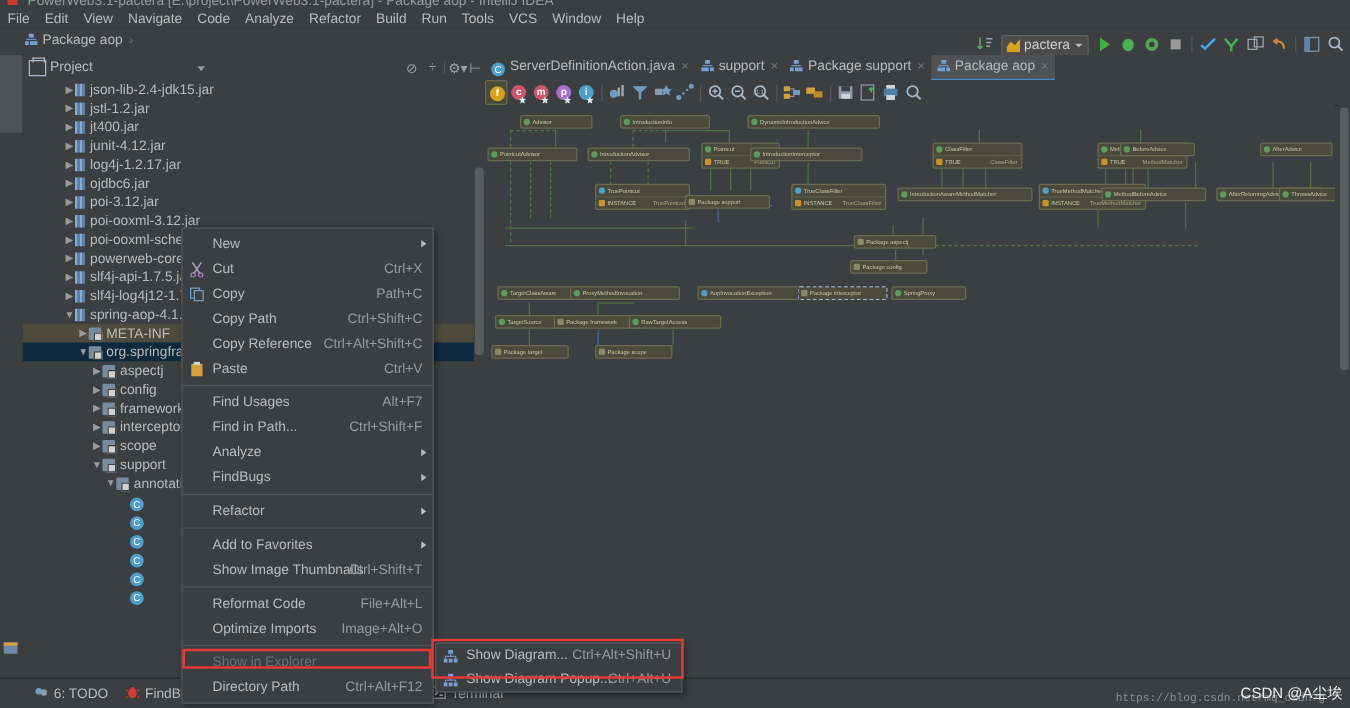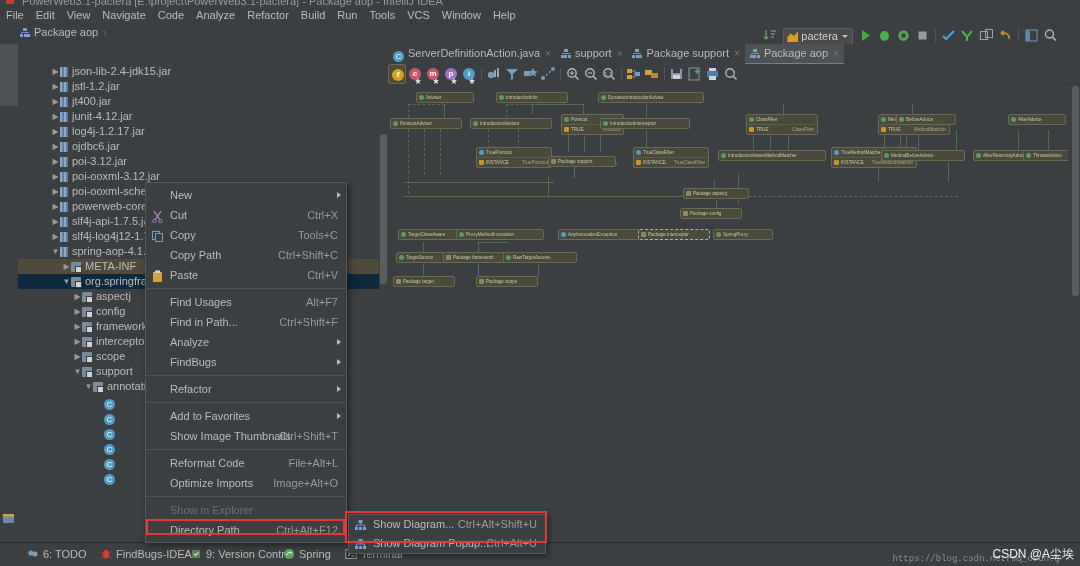--- a/index.html
+++ b/index.html
@@ -25,21 +25,21 @@
   #navbar .crumb .sep{color:#6a6a6a;margin-left:5px;}
   .dgicon{display:inline-block;width:10px;height:9px;position:relative;vertical-align:-1px;margin-right:4px;}
   .dgicon i{position:absolute;background:#7a9fd4;display:block;}
   .dgicon i.t{left:3px;top:0;width:4px;height:3px;}
   .dgicon i.l{left:0;top:6px;width:3px;height:3px;}
   .dgicon i.m{left:3.5px;top:6px;width:3px;height:3px;}
   .dgicon i.r{left:7px;top:6px;width:3px;height:3px;}
   .dgicon i.bar{left:1px;top:4px;width:8px;height:1px;background:#6f8fbd;}
 
   
-  #runbar{right:20px;top:26px;height:19px;}
+  #runbar{right:2px;top:26px;height:19px;}
   #runbar .tb{float:left;width:19px;height:19px;position:relative;}
   #runbar .cfg{float:left;height:15px;margin:2px 3px 0 3px;border:1px solid #5e6060;background:#4b4b4b;
       padding:0 14px 0 17px;line-height:15px;font-size:11px;color:#cfcfcf;position:relative;border-radius:2px;}
   #runbar .cfg .ci{position:absolute;left:3px;top:2px;width:11px;height:11px;background:#d6a020;
       clip-path:polygon(0 60%,30% 20%,60% 45%,100% 0,100% 100%,0 100%);}
   #runbar .cfg .cv{position:absolute;right:4px;top:6px;border-left:3px solid transparent;border-right:3px solid transparent;border-top:3px solid #bbb;}
   #runbar .sepv{float:left;width:1px;height:13px;margin:3px 3px 0 3px;background:#555;}
 
   
   #leftrail{left:0;top:44px;width:18px;height:500px;background:#3c3f41;border-right:1px solid #2b2b2b;}
@@ -247,20 +247,30 @@
 
   <div class="abs" style="left:2px;top:468px;width:13px;height:13px;">
     <svg width="13" height="13" viewBox="0 0 13 13">
         <rect x="1" y="2" width="11" height="9" fill="#6c8aa8"></rect>
         <rect x="1" y="2" width="11" height="2.5" fill="#d4a23c"></rect>
       </svg>
   </div>
 </div>
 
 <div class="abs" id="projpanel">
+  <div id="projhdr">
+    <span class="picon"></span>
+    <span class="pt">Project</span>
+    <span class="pv"></span>
+    <span class="ctrl" style="right:54px;">⊘</span>
+    <span class="ctrl" style="right:39px;">÷</span>
+    <span class="ctrl" style="right:31px;color:#565656;">|</span>
+    <span class="ctrl" style="right:14px;">⚙▾</span>
+    <span class="ctrl" style="right:3px;">⊢</span>
+  </div>
   <div id="tree">
       <div class="trow"><span style="display: inline-block; width: 33px;"></span><span class="tw">▶</span><span class="jar"></span><span>json-lib-2.4-jdk15.jar</span></div>
       <div class="trow"><span style="display: inline-block; width: 33px;"></span><span class="tw">▶</span><span class="jar"></span><span>jstl-1.2.jar</span></div>
       <div class="trow"><span style="display: inline-block; width: 33px;"></span><span class="tw">▶</span><span class="jar"></span><span>jt400.jar</span></div>
       <div class="trow"><span style="display: inline-block; width: 33px;"></span><span class="tw">▶</span><span class="jar"></span><span>junit-4.12.jar</span></div>
       <div class="trow"><span style="display: inline-block; width: 33px;"></span><span class="tw">▶</span><span class="jar"></span><span>log4j-1.2.17.jar</span></div>
       <div class="trow"><span style="display: inline-block; width: 33px;"></span><span class="tw">▶</span><span class="jar"></span><span>ojdbc6.jar</span></div>
       <div class="trow"><span style="display: inline-block; width: 33px;"></span><span class="tw">▶</span><span class="jar"></span><span>poi-3.12.jar</span></div>
       <div class="trow"><span style="display: inline-block; width: 33px;"></span><span class="tw">▶</span><span class="jar"></span><span>poi-ooxml-3.12.jar</span></div>
       <div class="trow"><span style="display: inline-block; width: 33px;"></span><span class="tw">▶</span><span class="jar"></span><span>poi-ooxml-schemas-3.12.jar</span></div>
@@ -552,22 +562,23 @@
 <div class="abs" id="ctxmenu">
     <div class="mrow"><span>New</span><span class="arw"></span></div>
     <div class="mrow"><span class="mi-ic"><svg width="13" height="13" viewBox="0 0 13 13">
           <path d="M3 1 L9 10 M10 1 L4 10" stroke="#b0a0c0" stroke-width="1.1" fill="none"></path>
           <circle cx="3.5" cy="11" r="1.7" stroke="#b07ac0" stroke-width="1" fill="none"></circle>
           <circle cx="9.5" cy="11" r="1.7" stroke="#b07ac0" stroke-width="1" fill="none"></circle>
         </svg></span><span>Cut</span><span class="acc">Ctrl+X</span></div>
     <div class="mrow"><span class="mi-ic"><svg width="13" height="13" viewBox="0 0 13 13">
           <rect x="1.5" y="1.5" width="7" height="8" stroke="#6f9ec4" fill="#3c3f41"></rect>
           <rect x="4.5" y="3.5" width="7" height="8" stroke="#6f9ec4" fill="#3c3f41"></rect>
-        </svg></span><span>Copy</span><span class="acc">Tools+C</span></div>
+        </svg></span><span>Copy</span><span class="acc">Path+C</span></div>
     <div class="mrow"><span>Copy Path</span><span class="acc">Ctrl+Shift+C</span></div>
+    <div class="mrow"><span>Copy Reference</span><span class="acc">Ctrl+Alt+Shift+C</span></div>
     <div class="mrow"><span class="mi-ic"><svg width="13" height="13" viewBox="0 0 13 13">
           <rect x="2" y="2" width="9" height="10" fill="#d4a23c"></rect>
           <rect x="4" y="0.5" width="5" height="2.5" fill="#cfd6db"></rect>
         </svg></span><span>Paste</span><span class="acc">Ctrl+V</span></div>
     <div class="msep"></div>
     <div class="mrow"><span>Find Usages</span><span class="acc">Alt+F7</span></div>
     <div class="mrow"><span>Find in Path...</span><span class="acc">Ctrl+Shift+F</span></div>
     <div class="mrow"><span>Analyze</span><span class="arw"></span></div>
     <div class="mrow"><span>FindBugs</span><span class="arw"></span></div>
     <div class="msep"></div>

